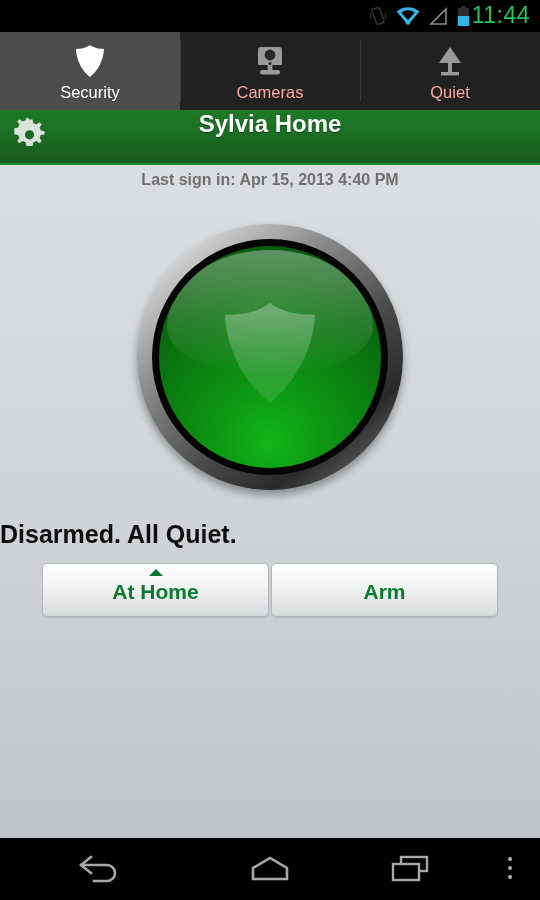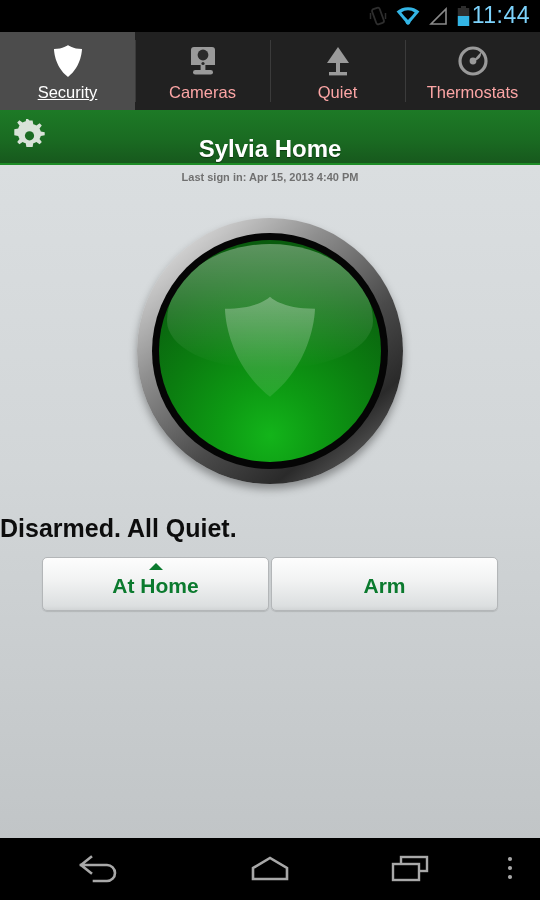--- a/index.html
+++ b/index.html
@@ -18,21 +18,21 @@
   
   #status-bar {
     position:absolute; top:0; left:0;
     width:540px; height:32px;
     background:#000;
     display:flex; align-items:center; justify-content:flex-end;
     padding-right:10px;
   }
   .sb-icon { margin-left:9px; display:flex; align-items:center; }
   #status-clock {
-    color:#7dd3fc;
+    color:#22c55e;
     font-size:23px;
     margin-left:2px;
     letter-spacing:0.5px;
     line-height:1;
     padding-bottom:2px;
   }
 
   
   #tab-bar {
     position:absolute; top:32px; left:0;
@@ -54,29 +54,29 @@
     background:#3b3b3b;
   }
   .tab.active { background:#4c4c4c; }
   .tab.active + .tab::before { background:#3b3b3b; }
   .tab-icon { height:34px; display:flex; align-items:flex-end; justify-content:center; }
   .tab-label {
     margin-top:5px;
     font-size:16.5px;
     color:#fca5a5;
   }
-  .tab.active .tab-label { color:#ffffff;text-decoration:underline; }
+  .tab.active .tab-label { color:#ffffff; }
 
   
   #action-bar {
     position:absolute; top:110px; left:0;
     width:540px; height:56px;
     background:linear-gradient(to bottom, #1d7a26 0%, #1a6b22 55%, #17591d 100%);
     border-bottom:3px solid #1e8c27;
-    display:flex; align-items:flex-end;
+    display:flex; align-items:flex-start;
   }
   #gear-btn {
     width:58px; height:52px;
     display:flex; align-items:center; justify-content:center;
   }
   #app-title {
     position:absolute; left:0; width:540px;
     text-align:center;
     color:#ffffff;
     font-size:24px;
@@ -87,21 +87,21 @@
 
   
   #content {
     position:absolute; top:165px; left:0;
     width:540px; height:673px;
     background:linear-gradient(to bottom, #dadee0 0%, #d2d6d8 45%, #c1c5c7 100%);
   }
   #last-signin {
     text-align:center;
     color:#707070;
-    font-size:11px;
+    font-size:16px;
     font-weight:bold;
     padding-top:6px;
   }
 
   
   #status-button-wrap {
     display:flex; justify-content:center;
     margin-top:35px;
   }
   #status-button {
@@ -264,30 +264,20 @@
       <span class="tab-icon">
         <svg width="34" height="34" viewBox="0 0 34 34">
           <path d="M17 3 L28 19 H6 Z" fill="#9a9a9a"></path>
           <rect x="15" y="19" width="4" height="9" fill="#9a9a9a"></rect>
           <rect x="8" y="28" width="18" height="3.4" fill="#9a9a9a"></rect>
         </svg>
       </span>
       <span class="tab-label">Quiet</span>
     </div>
 
-    <div class="tab">
-      <span class="tab-icon">
-        <svg width="34" height="34" viewBox="0 0 34 34">
-          <circle cx="17" cy="17" r="13" fill="none" stroke="#9a9a9a" stroke-width="3.2"></circle>
-          <path d="M17 17 L25 8 C25.5 13 23 16 17 17 Z" fill="#9a9a9a"></path>
-          <circle cx="17" cy="17" r="3.4" fill="#9a9a9a"></circle>
-        </svg>
-      </span>
-      <span class="tab-label">Thermostats</span>
-    </div>
 
   </div>
 
   <div id="action-bar">
     <div id="gear-btn">
       <span>
         <svg width="33" height="33" viewBox="0 0 33 33">
           <path d="M16.5 0 l3.1 0 l0.7 3.9 a13 13 0 0 1 3.1 1.3 l3.2-2.3 l2.2 2.2 l-2.3 3.2 a13 13 0 0 1 1.3 3.1 l3.9 0.7 l0 3.1 l-3.9 0.7 a13 13 0 0 1 -1.3 3.1 l2.3 3.2 l-2.2 2.2 l-3.2-2.3 a13 13 0 0 1 -3.1 1.3 l-0.7 3.9 l-3.1 0 l-3.1 0 l-0.7-3.9 a13 13 0 0 1 -3.1-1.3 l-3.2 2.3 l-2.2-2.2 l2.3-3.2 a13 13 0 0 1 -1.3-3.1 l-3.9-0.7 l0-3.1 l0-3.1 l3.9-0.7 a13 13 0 0 1 1.3-3.1 l-2.3-3.2 l2.2-2.2 l3.2 2.3 a13 13 0 0 1 3.1-1.3 l0.7-3.9 z" fill="#d9e3d9" transform="translate(0,1.5) scale(1,0.97)"></path>
           <circle cx="16.5" cy="16.8" r="4.6" fill="#1a6b22"></circle>
         </svg>

